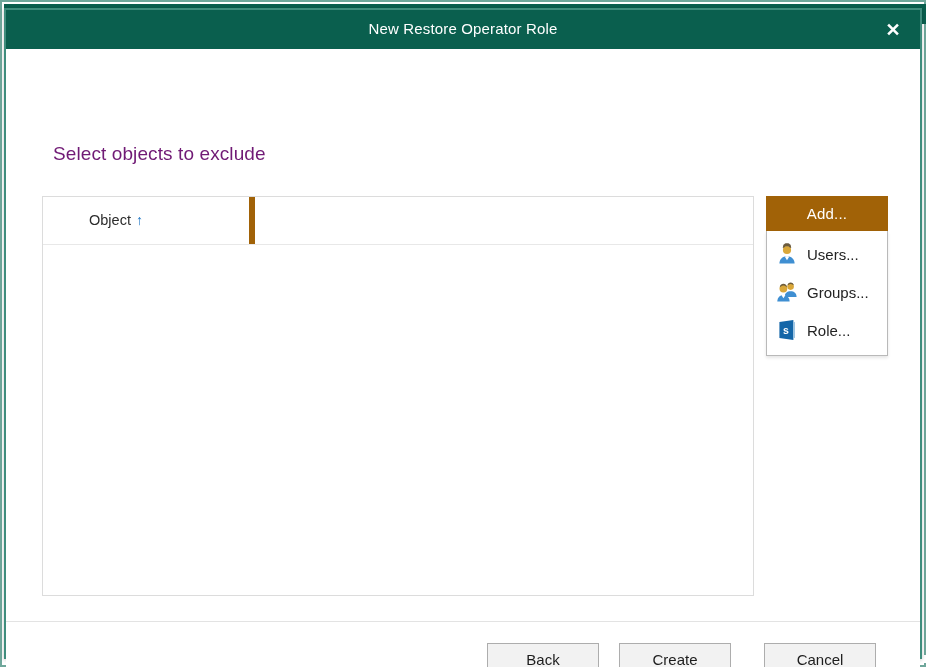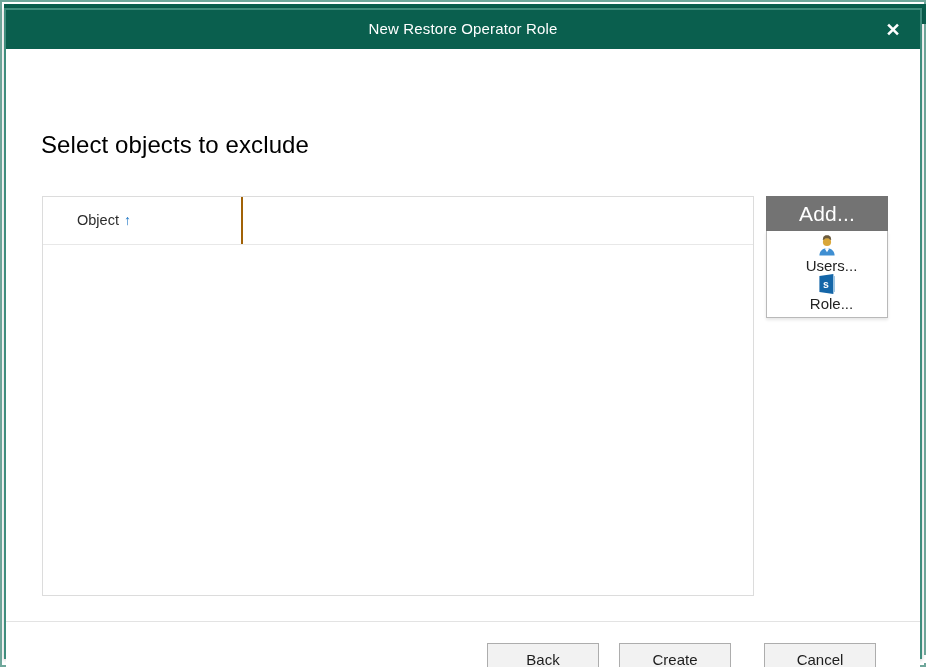--- a/index.html
+++ b/index.html
@@ -136,25 +136,25 @@
   #body-area {
     position: relative;
     height: 572px;
     background: #ffffff;
   }
 
   #page-heading {
     position: absolute;
     left: 35px;
     top: 82px;
-    font-size: 24px;
-    color: #000000;
+    font-size: 19px;
+    color: #701a75;
     font-weight: normal;
     letter-spacing: .1px;
-    margin: 0;
+    margin: 12px;
   }
 
   
   #objects-listbox {
     position: absolute;
     left: 36px;
     top: 147px;
     width: 712px;
     height: 400px;
     border: 1px solid #dcdcdc;
@@ -169,25 +169,25 @@
   }
   .col-head {
     position: absolute;
     top: 0;
     height: 47px;
     line-height: 47px;
     font-size: 14.5px;
     box-sizing: border-box;
   }
   #col-object {
-    left: 4px;
+    left: 16px;
     width: 196px;
     padding-left: 30px;
     color: #2c2c2c;
-    border-right: 2px solid #a16207;
+    border-right: 6px solid #a16207;
   }
   #col-object-sort {
     color: #1b74c4;
     font-size: 14px;
     margin-left: 5px;
     font-weight: bold;
   }
   #col-type {
     left: 196px;
     width: 110px;
@@ -212,23 +212,23 @@
   
   #add-area {
     position: absolute;
     left: 760px;
     top: 147px;
     width: 122px;
   }
   #add-button {
     width: 122px;
     height: 35px;
-    background: #737373;
-    color: #ffffff;
-    font-size: 21px;
+    background: #a16207;
+    color: #ffffff;
+    font-size: 15px;
     text-align: center;
     line-height: 35px;
     cursor: pointer;
     user-select: none;
     letter-spacing: .2px;
   }
   #add-menu {
     width: 122px;
     background: #ffffff;
     border: 1px solid #b9b9b9;
@@ -238,21 +238,20 @@
     box-shadow: 0 2px 3px rgba(0,0,0,.10);
   }
   .menu-item {
     display: flex;
     align-items: center;
     height: 38px;
     padding-left: 9px;
     cursor: pointer;
     font-size: 15px;
     color: #232323;
-    flex-direction: column;
   }
   .menu-icon {
     width: 22px;
     height: 22px;
     margin-right: 9px;
     flex: 0 0 22px;
     position: relative;
   }
   .menu-label { white-space: nowrap; }
 
@@ -330,20 +329,34 @@
               <path d="M7 5.2 A4.2 4.2 0 0 1 15 5.2 L15 4.6 A4 4 0 0 0 7 4.6 Z" fill="#6b5b3e"></path>
               <path d="M6.9 4.9 a4.1 4.1 0 0 1 8.2 0 l0 -0.5 a4.1 4.1 0 0 0 -8.2 0 z" fill="#5d4f36"></path>
               <path d="M6.8 5.0 C6.8 2.6 8.7 1.3 11 1.3 C13.3 1.3 15.2 2.6 15.2 5.0 L13.9 4.4 C13.2 3.6 12.2 3.2 11 3.2 C9.8 3.2 8.8 3.6 8.1 4.4 Z" fill="#6d5c3c"></path>
               <path d="M3.4 20.6 C3.4 15.9 6.8 13.3 11 13.3 C15.2 13.3 18.6 15.9 18.6 20.6 Z" fill="#3f8fd2"></path>
               <path d="M8.7 13.6 L11 17.2 L13.3 13.6 L11 12.9 Z" fill="#ffffff"></path>
             </svg>
           </span>
           <span class="menu-label">Users...</span>
         </div>
 
+        <div class="menu-item">
+          <span class="menu-icon">
+            <svg viewBox="0 0 22 22" width="22" height="22" aria-hidden="true">
+              <circle cx="14.6" cy="5.6" r="3.3" fill="#d9a73a"></circle>
+              <path d="M11.6 4.3 C11.6 2.4 13.0 1.4 14.6 1.4 C16.3 1.4 17.7 2.4 17.7 4.3 L16.7 3.8 C16.2 3.2 15.5 2.9 14.6 2.9 C13.8 2.9 13.0 3.2 12.6 3.8 Z" fill="#6d5c3c"></path>
+              <path d="M8.6 16.0 C8.6 12.2 11.2 10.2 14.6 10.2 C18.0 10.2 20.6 12.2 20.6 16.0 Z" fill="#3f8fd2"></path>
+              <circle cx="7.4" cy="7.6" r="3.9" fill="#d9a73a"></circle>
+              <path d="M3.8 6.2 C3.8 4.0 5.5 2.8 7.4 2.8 C9.3 2.8 11.0 4.0 11.0 6.2 L9.9 5.6 C9.3 4.9 8.5 4.6 7.4 4.6 C6.4 4.6 5.6 4.9 5.0 5.6 Z" fill="#6d5c3c"></path>
+              <path d="M1.3 20.6 C1.3 16.2 4.1 13.9 7.4 13.9 C10.8 13.9 13.6 16.2 13.6 20.6 Z" fill="#3f8fd2"></path>
+              <path d="M5.5 14.2 L7.4 17.3 L9.4 14.2 L7.4 13.6 Z" fill="#ffffff"></path>
+            </svg>
+          </span>
+          <span class="menu-label">Groups...</span>
+        </div>
 
         <div class="menu-item">
           <span class="menu-icon">
             <svg viewBox="0 0 22 22" width="22" height="22" aria-hidden="true">
               <path d="M3.4 3.0 L17.4 1.0 L17.4 21.0 L3.4 19.0 Z" fill="#1466a8"></path>
               <path d="M17.4 2.6 L19.0 3.3 L19.0 18.7 L17.4 19.4 Z" fill="#9fc6e4"></path>
               <text x="10.0" y="14.6" font-family="Liberation Sans, sans-serif" font-size="10.5" font-weight="bold" fill="#ffffff" text-anchor="middle">s</text>
             </svg>
           </span>
           <span class="menu-label">Role...</span>

